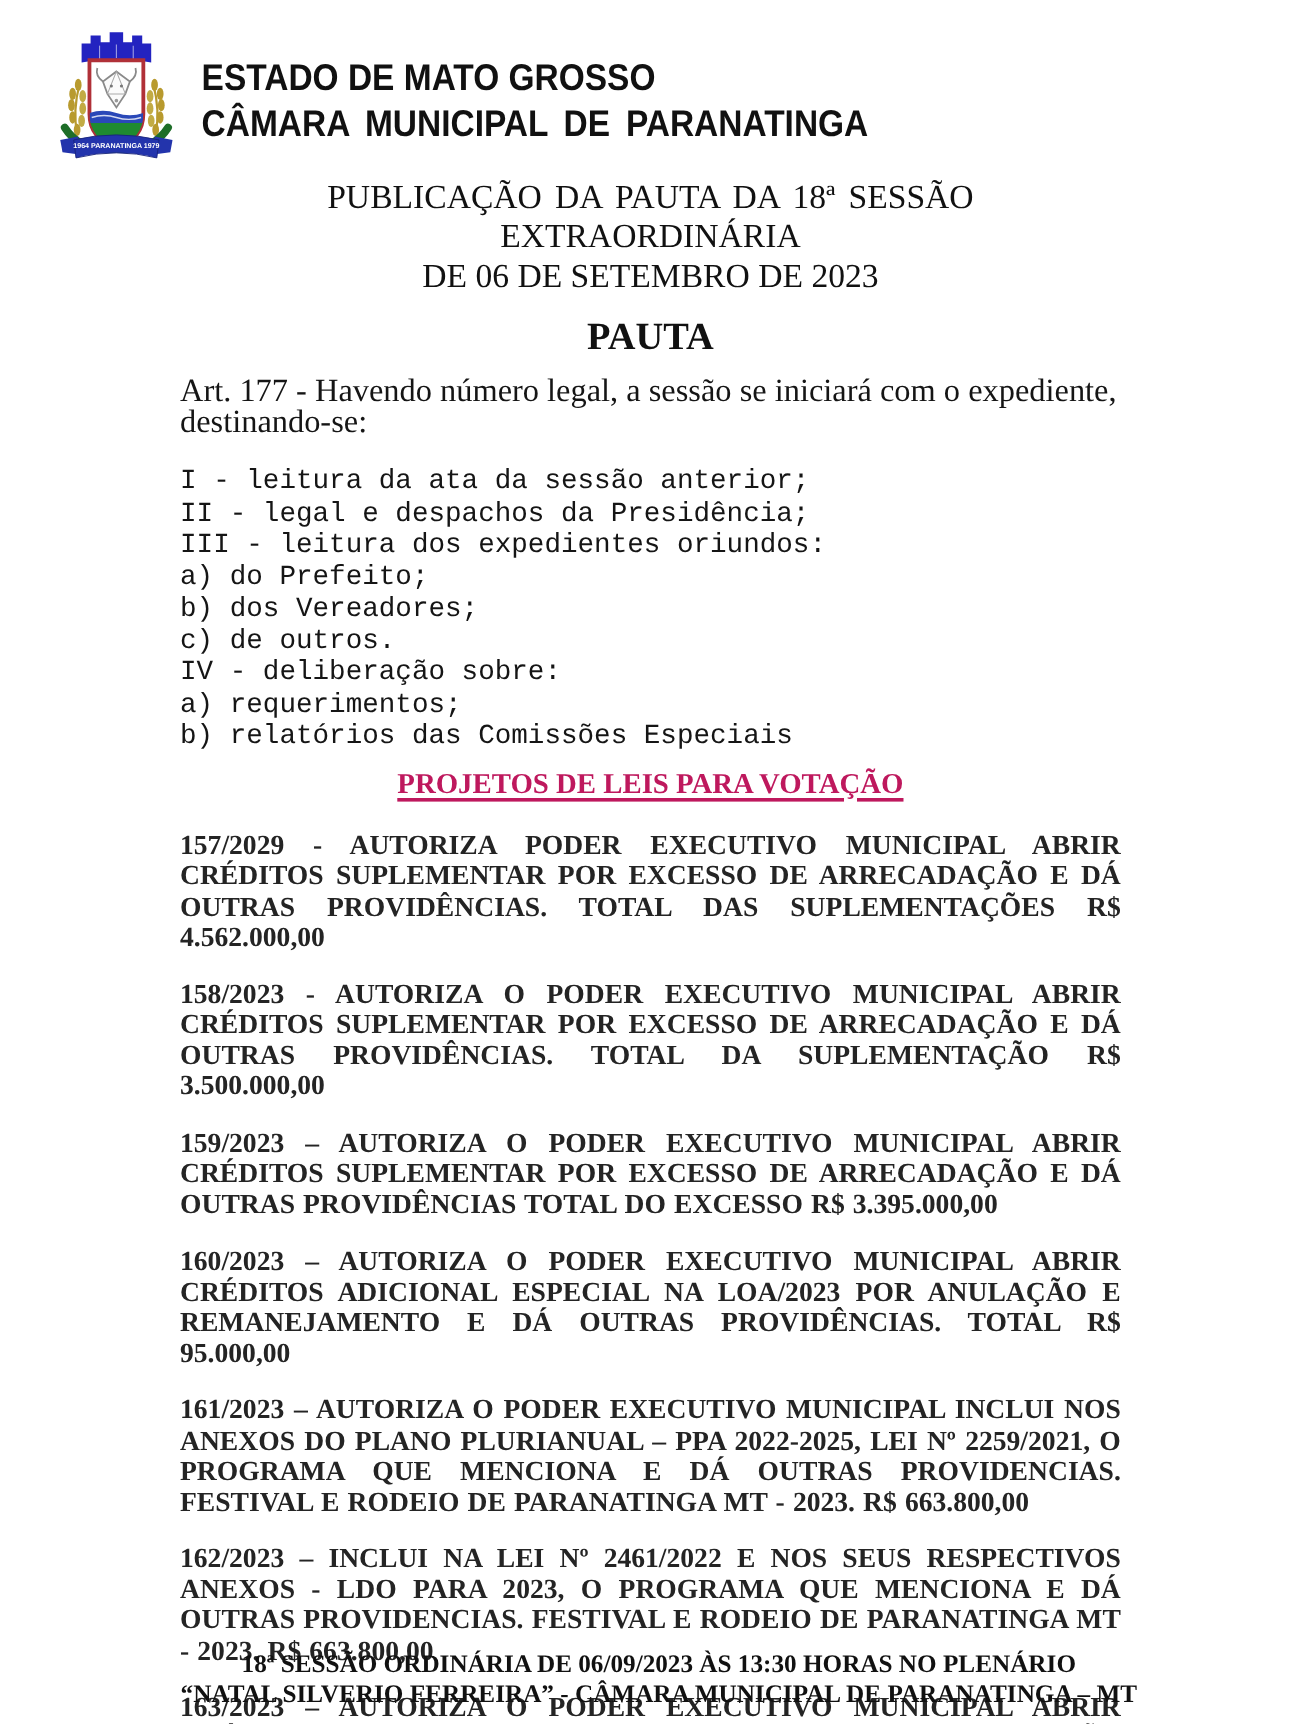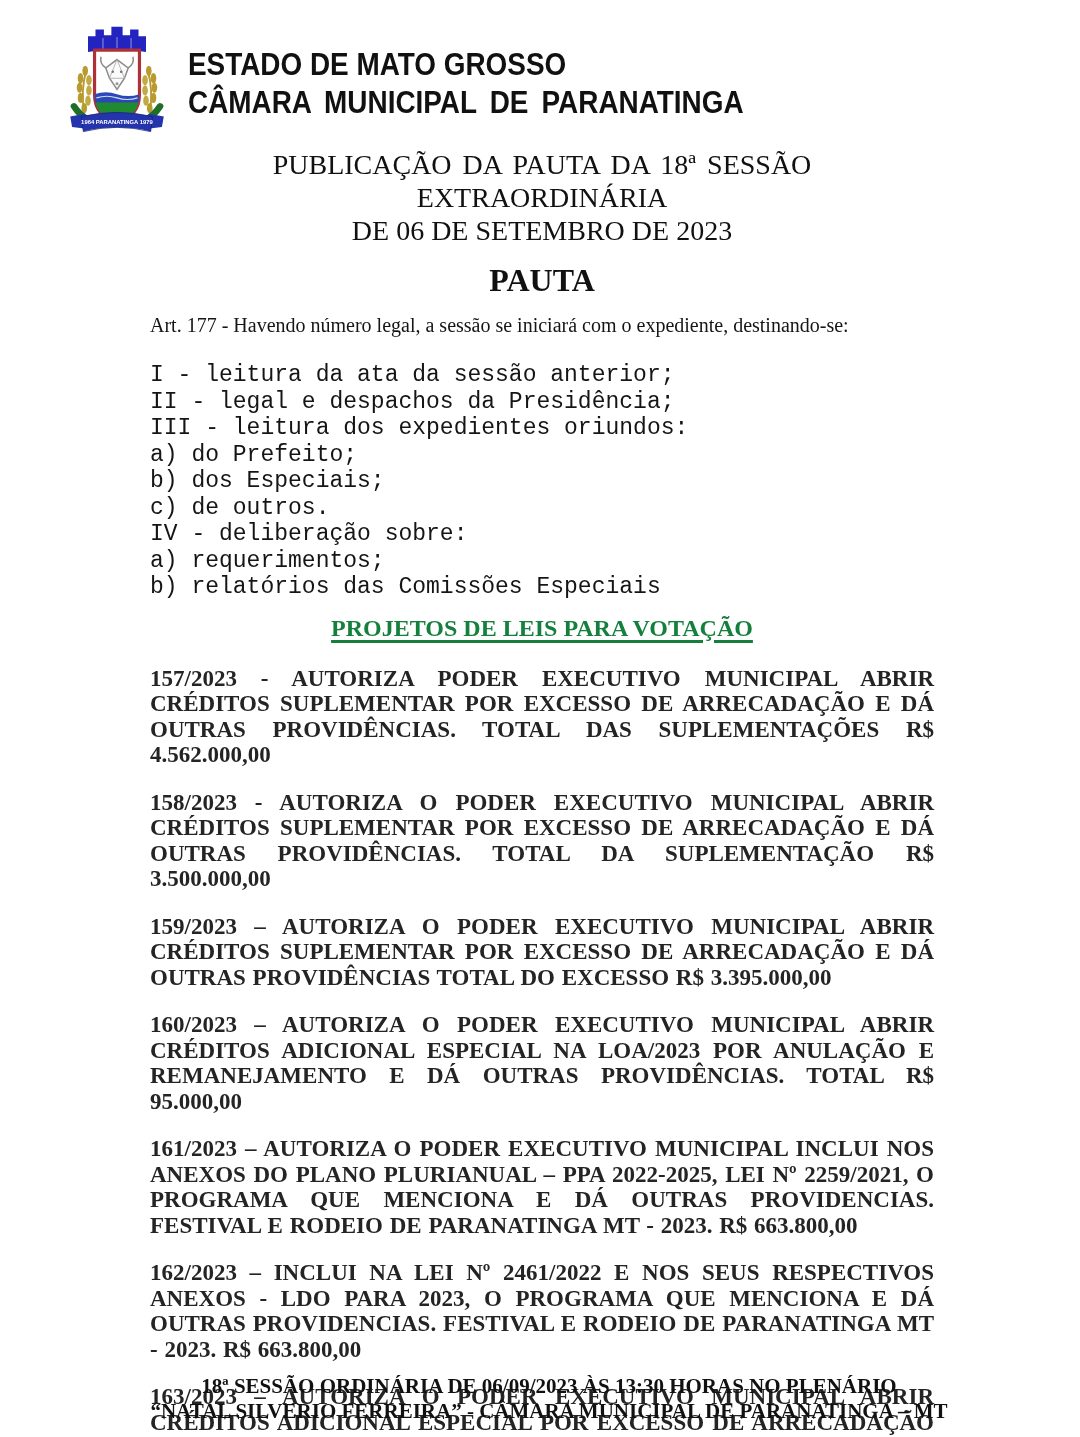--- a/index.html
+++ b/index.html
@@ -16,21 +16,21 @@
   }
   .content {
     width: 784px;
     margin-left: 150px;
   }
   
   .doc-header {
     display: flex;
     align-items: flex-start;
     padding-top: 24px;
-    padding-left: 60px;
+    padding-left: 40px;
   }
   .logo-wrap { width: 114px; height: 116px; flex: 0 0 auto; }
   .logo-wrap svg { width: 114px; height: 116px; display: block; }
   .org-block {
     margin-left: 14px;
     margin-top: 22px;
     font-family: "Liberation Sans", sans-serif;
     font-weight: bold;
     font-size: 31px;
     line-height: 38px;
@@ -53,41 +53,41 @@
   
   .pauta-heading {
     text-align: center;
     font-weight: bold;
     font-size: 32px;
     line-height: 34px;
     margin-top: 16px;
     color: #111;
   }
   .intro {
-    font-size: 20px;
+    font-size: 27px;
     line-height: 26px;
     margin-top: 15px;
   }
   .agenda { margin-top: 24px; }
   .agenda-item {
     font-size: 23px;
     line-height: 26.5px;
     font-family: Liberation Mono, monospace;
   }
   
   .projects-heading {
     text-align: center;
     font-weight: bold;
     font-size: 24px;
     line-height: 27px;
     text-decoration: underline;
     text-decoration-thickness: 2.5px;
     text-underline-offset: 4px;
     margin-top: 14px;
-    color: #15803d;
+    color: #be185d;
   }
   .project-entry {
     font-weight: bold;
     font-size: 23px;
     line-height: 25.5px;
     text-align: justify;
     margin-top: 22px;
     color: #242424;
     word-spacing: 1px;
   }
@@ -188,31 +188,31 @@
 
   <div class="pauta-heading">PAUTA</div>
 
   <div class="intro">Art. 177 - Havendo número legal, a sessão se iniciará com o expediente, destinando-se:</div>
 
   <div class="agenda">
     <div class="agenda-item">I - leitura da ata da sessão anterior;</div>
     <div class="agenda-item">II - legal e despachos da Presidência;</div>
     <div class="agenda-item">III - leitura dos expedientes oriundos:</div>
     <div class="agenda-item">a) do Prefeito;</div>
-    <div class="agenda-item">b) dos Especiais;</div>
+    <div class="agenda-item">b) dos Vereadores;</div>
     <div class="agenda-item">c) de outros.</div>
     <div class="agenda-item">IV - deliberação sobre:</div>
     <div class="agenda-item">a) requerimentos;</div>
     <div class="agenda-item">b) relatórios das Comissões Especiais</div>
   </div>
 
   <div class="projects-heading">PROJETOS DE LEIS PARA VOTAÇÃO</div>
 
   <div>
-    <div class="project-entry">157/2023 - AUTORIZA PODER EXECUTIVO MUNICIPAL ABRIR CRÉDITOS SUPLEMENTAR POR EXCESSO DE ARRECADAÇÃO E DÁ OUTRAS PROVIDÊNCIAS. TOTAL DAS SUPLEMENTAÇÕES R$ 4.562.000,00</div>
+    <div class="project-entry">157/2029 - AUTORIZA PODER EXECUTIVO MUNICIPAL ABRIR CRÉDITOS SUPLEMENTAR POR EXCESSO DE ARRECADAÇÃO E DÁ OUTRAS PROVIDÊNCIAS. TOTAL DAS SUPLEMENTAÇÕES R$ 4.562.000,00</div>
     <div class="project-entry">158/2023 - AUTORIZA O PODER EXECUTIVO MUNICIPAL ABRIR CRÉDITOS SUPLEMENTAR POR EXCESSO DE ARRECADAÇÃO E DÁ OUTRAS PROVIDÊNCIAS. TOTAL DA SUPLEMENTAÇÃO R$ 3.500.000,00</div>
     <div class="project-entry">159/2023 – AUTORIZA O PODER EXECUTIVO MUNICIPAL ABRIR CRÉDITOS SUPLEMENTAR POR EXCESSO DE ARRECADAÇÃO E DÁ OUTRAS PROVIDÊNCIAS TOTAL DO EXCESSO R$ 3.395.000,00</div>
     <div class="project-entry">160/2023 – AUTORIZA O PODER EXECUTIVO MUNICIPAL ABRIR CRÉDITOS ADICIONAL ESPECIAL NA LOA/2023 POR ANULAÇÃO E REMANEJAMENTO E DÁ OUTRAS PROVIDÊNCIAS. TOTAL R$ 95.000,00</div>
     <div class="project-entry">161/2023 – AUTORIZA O PODER EXECUTIVO MUNICIPAL INCLUI NOS ANEXOS DO PLANO PLURIANUAL – PPA 2022-2025, LEI Nº 2259/2021, O PROGRAMA QUE MENCIONA E DÁ OUTRAS PROVIDENCIAS. FESTIVAL E RODEIO DE PARANATINGA MT - 2023. R$ 663.800,00</div>
     <div class="project-entry">162/2023 – INCLUI NA LEI Nº 2461/2022 E NOS SEUS RESPECTIVOS ANEXOS - LDO PARA 2023, O PROGRAMA QUE MENCIONA E DÁ OUTRAS PROVIDENCIAS. FESTIVAL E RODEIO DE PARANATINGA MT - 2023. R$ 663.800,00</div>
     <div class="project-entry">163/2023 – AUTORIZA O PODER EXECUTIVO MUNICIPAL ABRIR CRÉDITOS ADICIONAL ESPECIAL POR EXCESSO DE ARRECADAÇÃO E</div>
   </div>
 
 </div>
 

